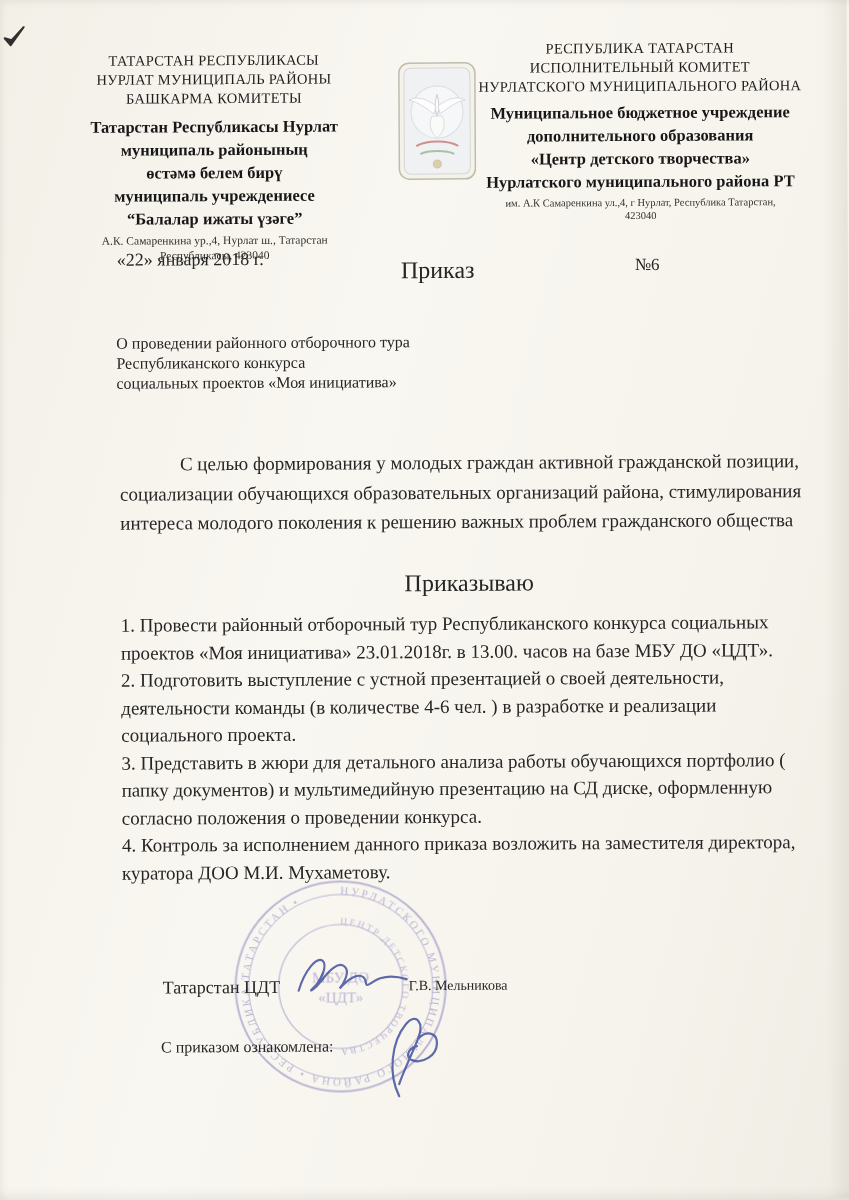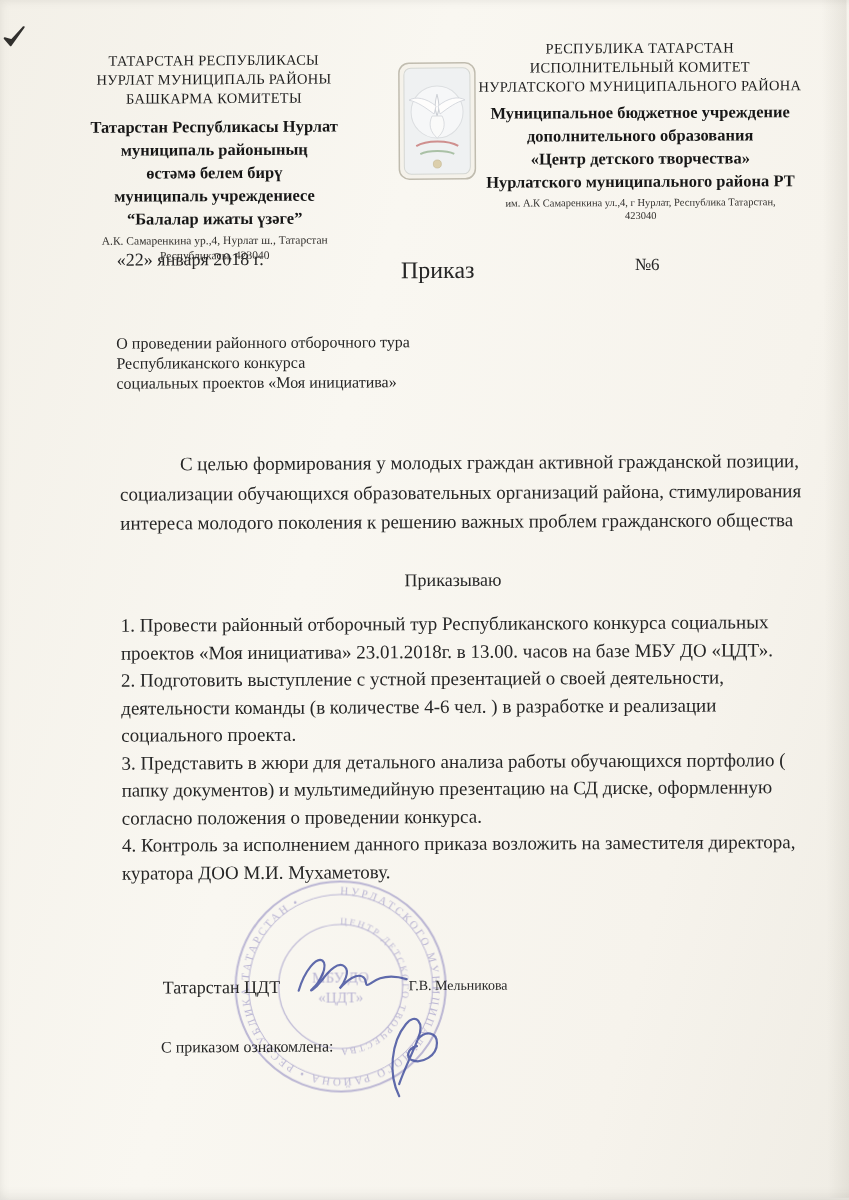--- a/index.html
+++ b/index.html
@@ -19,21 +19,21 @@
   .lh-right .org-block{margin-top:5px;}
   .addr-block{margin-top:3px;}
   .lh-left .addr-line{font-size:11.5px;line-height:15px;color:#33312e;}
   .lh-right .addr-line{font-size:10.5px;line-height:13px;color:#33312e;}
   .emblem{left:398px;top:60px;width:82px;height:124px;opacity:.85;}
   .order-date{left:118px;top:248px;font-size:18px;}
   .order-title{left:402px;top:257px;font-size:24px;}
   .order-no{left:636px;top:256px;font-size:17px;}
   .subject{left:117px;top:332px;font-size:16px;line-height:20px;}
   .intro{left:120px;top:448px;width:682px;font-size:19px;line-height:29.5px;text-indent:60px;margin:0;}
-  .resolve{left:404px;top:570px;font-size:18px;}
+  .resolve{left:404px;top:570px;font-size:24px;}
   .items{left:120px;top:610px;width:686px;font-size:19px;line-height:27.5px;}
   .items p{margin:0;}
   .director-label{left:160px;top:976px;font-size:18px;}
   .director-name{left:406px;top:978px;font-size:14px;text-align:right;}
   .ack-label{left:158px;top:1037px;font-size:16px;}
   .sig1{left:288px;top:950px;width:125px;height:52px;}
   .sig2{left:358px;top:1012px;width:92px;height:92px;}
   .stamp{left:224px;top:872px;width:228px;height:228px;opacity:.5;filter:blur(.4px);}
   .corner-mark{left:4px;top:22px;width:26px;height:26px;opacity:.9;}
   .smudge{left:824px;top:0;width:25px;height:1200px;background:linear-gradient(to right,rgba(0,0,0,0),rgba(120,115,100,.12));pointer-events:none;}

